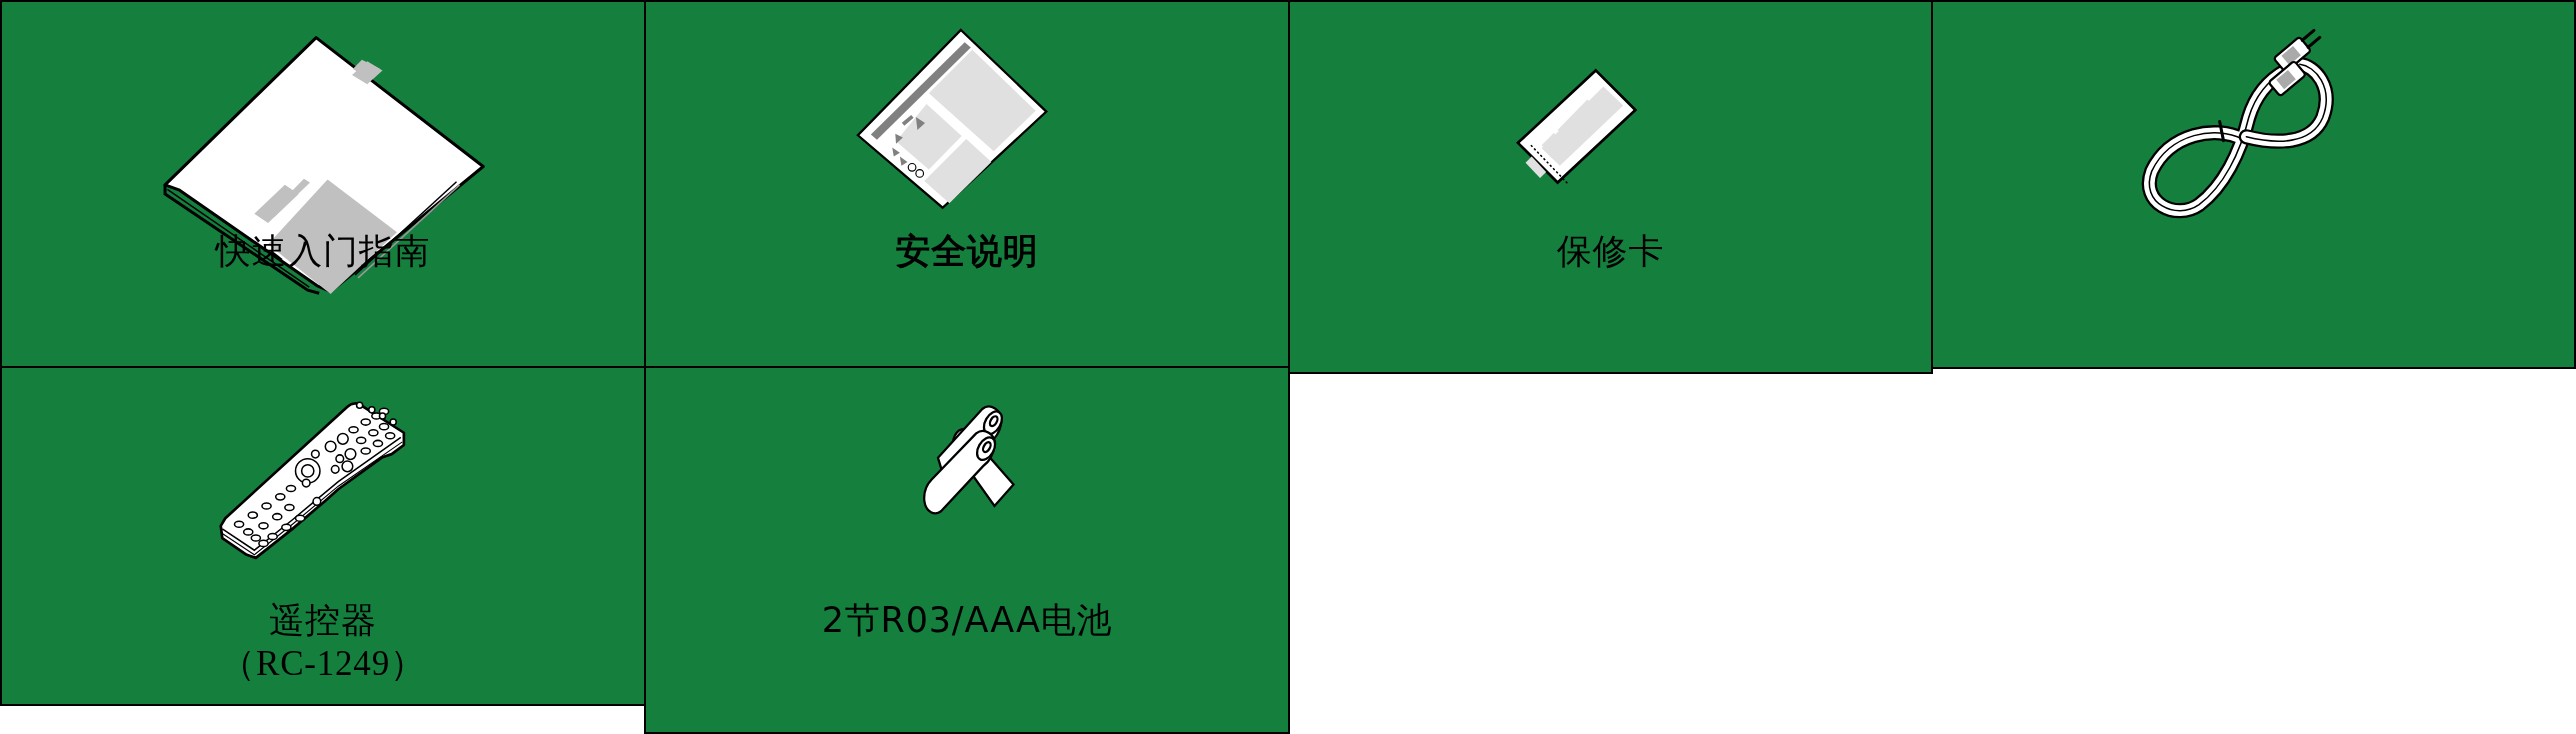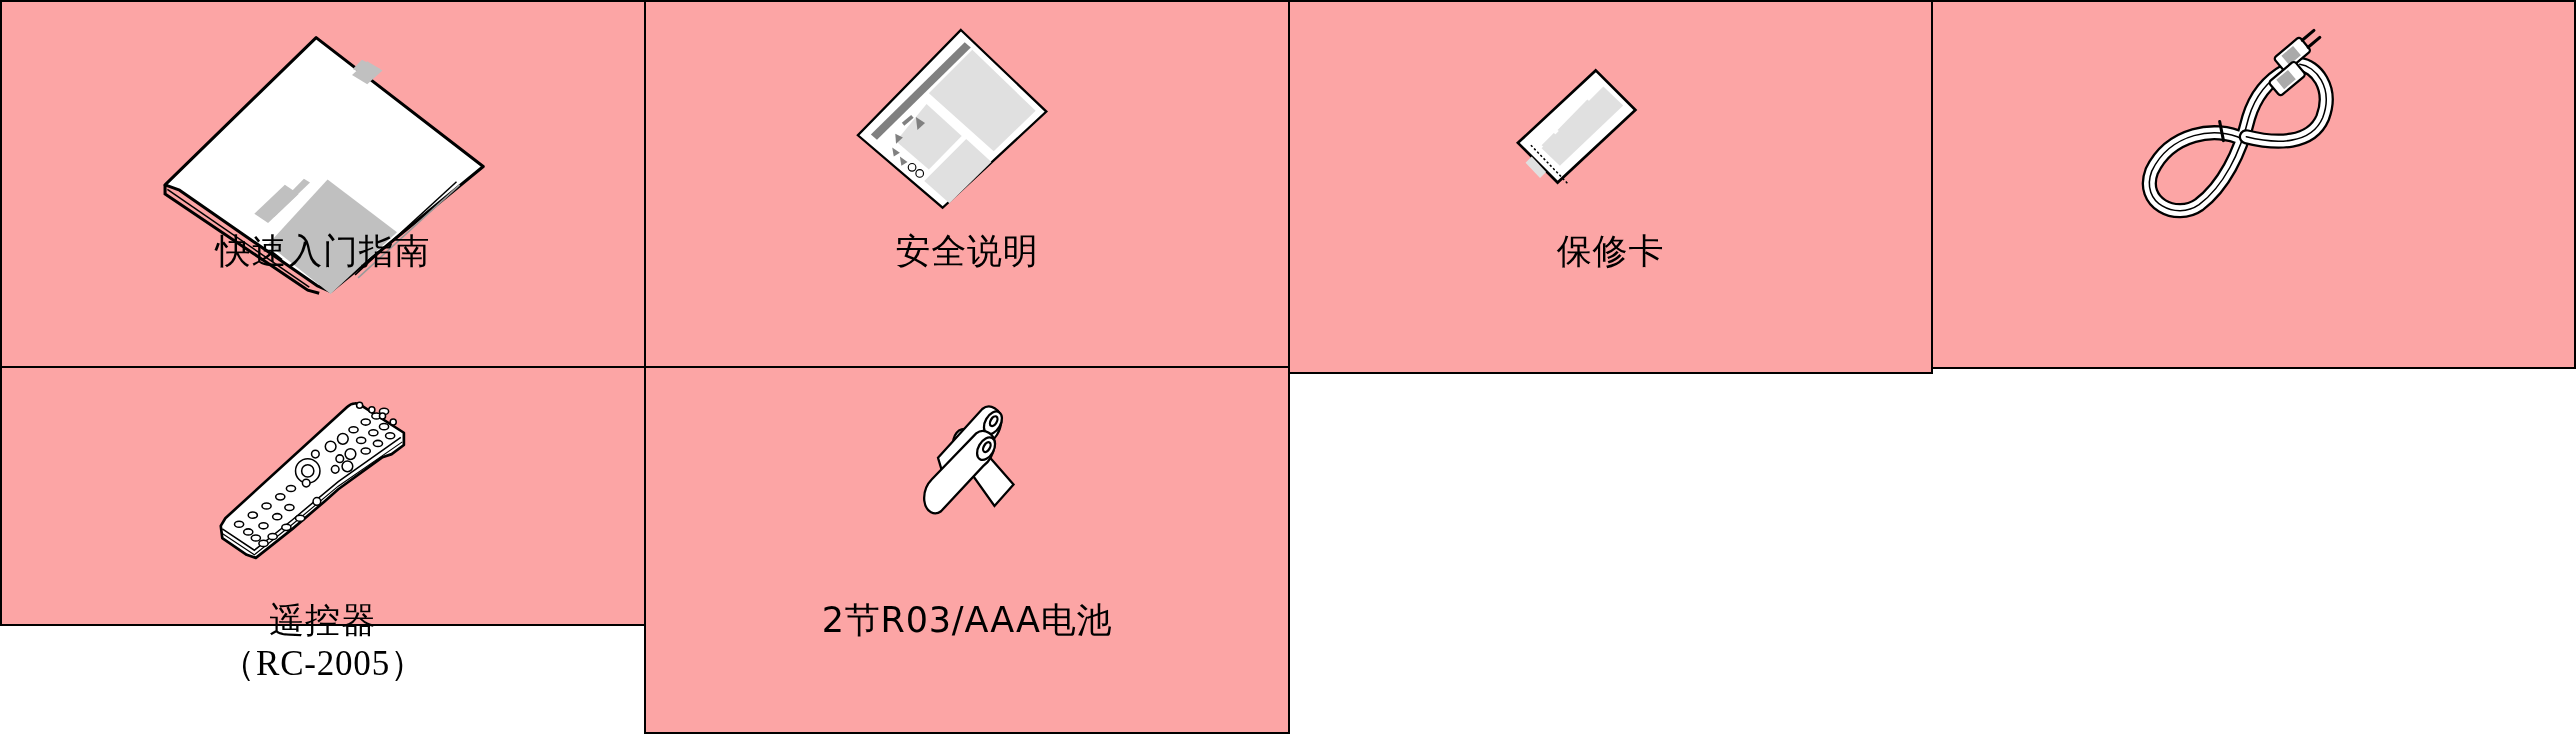--- a/index.html
+++ b/index.html
@@ -1,23 +1,23 @@
 <!DOCTYPE html>
 <html style="font-size:12.2px"><head>
   <meta charset="utf-8">
   <style>
     html, body { margin: 0; padding: 0; background: #ffffff; }
     body { width: 2576px; height: 734px; position: relative; overflow: hidden;
            font-family: "DejaVu Sans", "Liberation Sans", sans-serif; color: #000; }
-    .cell { position: absolute; box-sizing: border-box; border: 2.3px solid #000; background: #fca5a5; }
+    .cell { position: absolute; box-sizing: border-box; border: 2.3px solid #000; background: #15803d; }
     .c0 { left: 0px;    top: 0px;   width: 646px; height: 369px; }
-    .c1 { left: 644px;  top: 0px;   width: 646px; height: 369px; }
+    .c1 { left: 644px;  top: 0px;   width: 646px; height: 369px; font-weight: bold; }
     .c2 { left: 1288px; top: 0px;   width: 645px; height: 374px; }
     .c3 { left: 1931px; top: 0px;   width: 645px; height: 369px; }
-    .c4 { left: 0px;    top: 366px; width: 646px; height: 260px; font-family: Liberation Serif, serif; }
+    .c4 { left: 0px;    top: 366px; width: 646px; height: 340px; font-family: Liberation Serif, serif; }
     .c5 { left: 644px;  top: 366px; width: 646px; height: 368px; }
     .illus { position: absolute; left: 0; right: 0; top: 15.3px; height: 206px; display: flex; justify-content: center; align-items: center; }
     .illus svg { overflow: visible; }
     .label { position: absolute; left: 0; right: 0; text-align: center; font-size: 35px; line-height: 43px; letter-spacing: 0.8px; }
     .row1 .label { top: 228px; }
     .c4 .label { top: 231px; }
     .c5 .label { top: 231px; }
     .sub { display: block; }
   </style>
 </head>
@@ -153,21 +153,21 @@
           <circle cx="388" cy="56" r="4"></circle>
             <circle cx="404" cy="62" r="4"></circle>
             <circle cx="418" cy="70" r="4"></circle>
             <circle cx="432" cy="78" r="4"></circle>
         </g>
       </g>
     </svg>
   </div>
   <div class="label">
     <span class="sub">遥控器</span>
-    <span class="sub">（RC-2005）</span>
+    <span class="sub">（RC-1249）</span>
   </div>
 </div>
 
 <div class="cell c5">
   <div class="illus" style="top:12.2px;">
     <svg width="336" height="206" viewBox="0 0 440 270">
       <g transform="translate(-80,-20)" fill="#fff" stroke="#000" stroke-width="3">
         <path d="M297,84 L361,157 L336,185 L284,112 C278,98 286,84 297,84 Z" transform="rotate(0)"></path>
         <path d="M262,122 L320,58 C330,50 345,58 345,74 C344,88 336,98 330,102 L274,162 Z"></path>
         <ellipse cx="334" cy="76" rx="10" ry="16" transform="rotate(30 334 76)"></ellipse>

